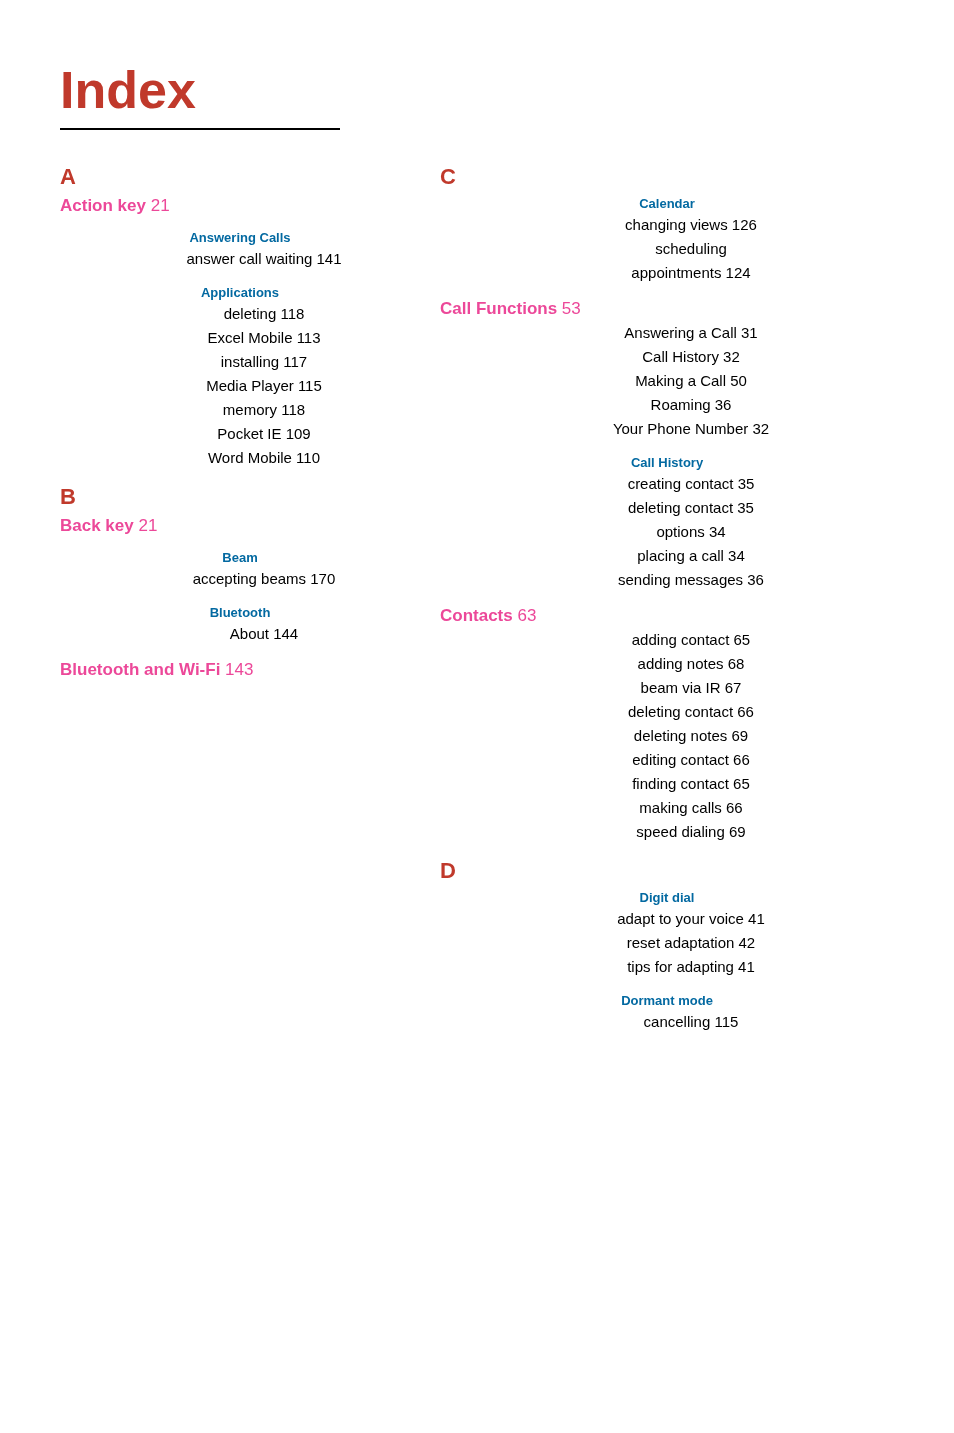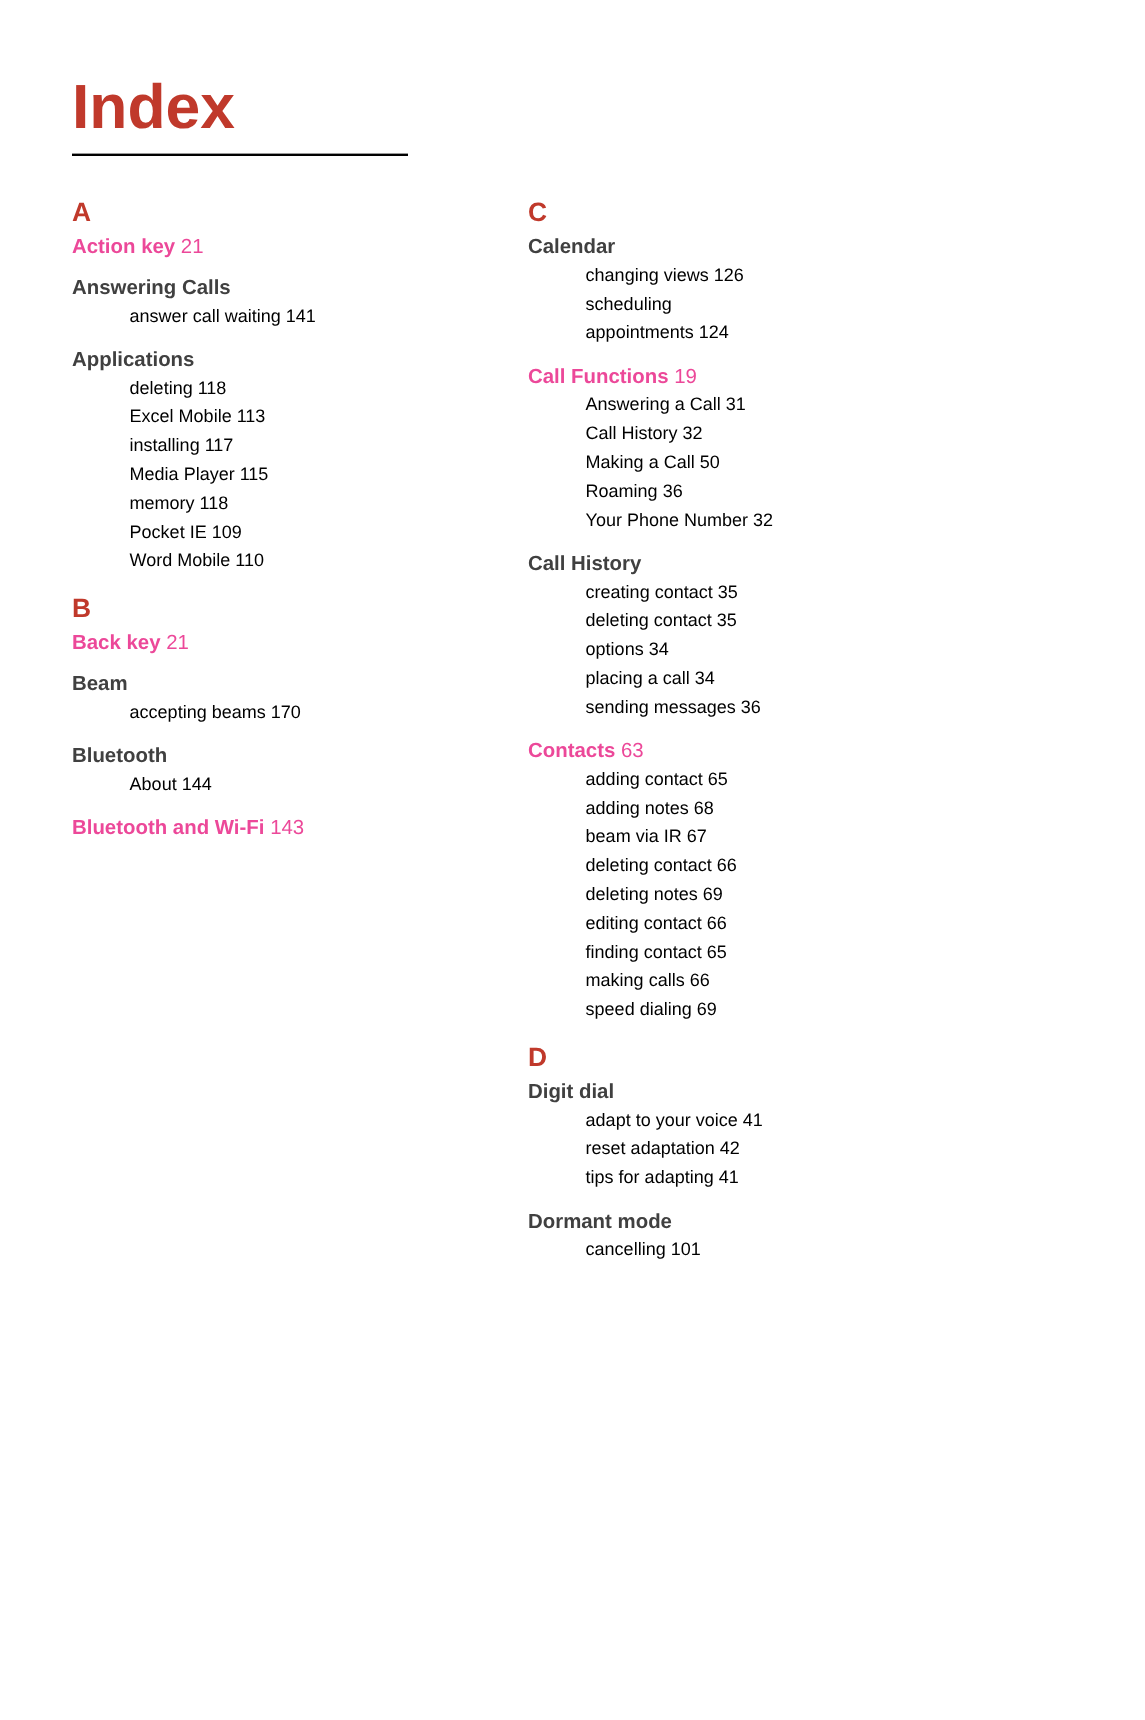--- a/index.html
+++ b/index.html
@@ -36,39 +36,41 @@
       flex: 1;
     }
     .section-letter {
       font-size: 22px;
       font-weight: 900;
       color: #c0392b;
       margin-bottom: 6px;
       margin-top: 10px;
     }
     .entry-heading {
-      font-size: 17px;
+      font-size: 13px;
       font-weight: 900;
-      color: #404040;
+      color: #0369a1;
       margin-bottom: 2px;
+      text-align: center;
     }
     .entry-heading-with-num {
       font-size: 17px;
       font-weight: 900;
       color: #ec4899;
       margin-bottom: 2px;
     }
     .entry-heading-with-num .page-num {
       font-weight: 400;
     }
     .sub-entry {
       padding-left: 48px;
       font-size: 15px;
       line-height: 1.6;
       color: #000;
+      text-align: center;
     }
     .sub-entry-line {
       display: block;
     }
     .section-block {
       margin-bottom: 14px;
     }
     .page-wrapper {
       position: relative;
       min-height: 1433px;
@@ -161,21 +163,21 @@
           <div class="sub-entry">
             <span class="sub-entry-line">changing views  126</span>
             <span class="sub-entry-line">scheduling</span>
             <span class="sub-entry-line">appointments  124</span>
           </div>
         </div>
 
         <div class="section-block">
           <div class="entry-heading-with-num">
             <span>Call Functions</span>
-            <span class="page-num"> 19</span>
+            <span class="page-num"> 53</span>
           </div>
           <div class="sub-entry">
             <span class="sub-entry-line">Answering a Call  31</span>
             <span class="sub-entry-line">Call History  32</span>
             <span class="sub-entry-line">Making a Call  50</span>
             <span class="sub-entry-line">Roaming  36</span>
             <span class="sub-entry-line">Your Phone Number  32</span>
           </div>
         </div>
 
@@ -217,21 +219,21 @@
           <div class="sub-entry">
             <span class="sub-entry-line">adapt to your voice  41</span>
             <span class="sub-entry-line">reset adaptation  42</span>
             <span class="sub-entry-line">tips for adapting  41</span>
           </div>
         </div>
 
         <div class="section-block">
           <div class="entry-heading">Dormant mode</div>
           <div class="sub-entry">
-            <span class="sub-entry-line">cancelling  101</span>
+            <span class="sub-entry-line">cancelling  115</span>
           </div>
         </div>
 
       </div>
     </div>
   </div>
 
 </div>
 
 </body></html>

